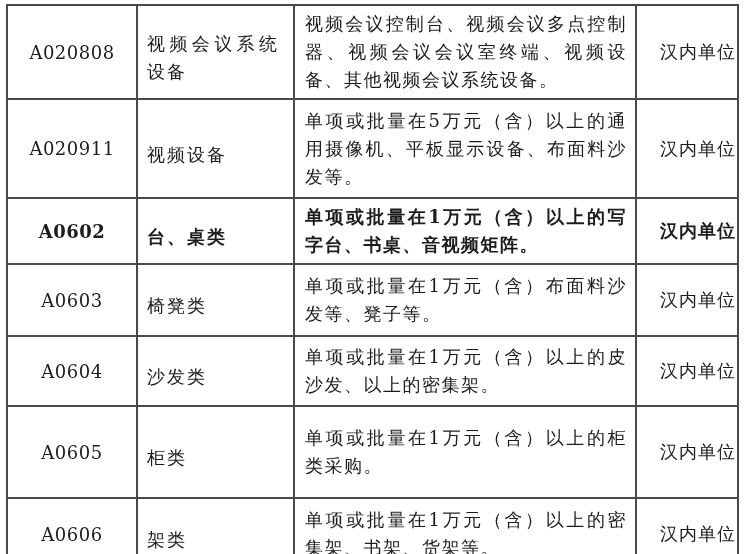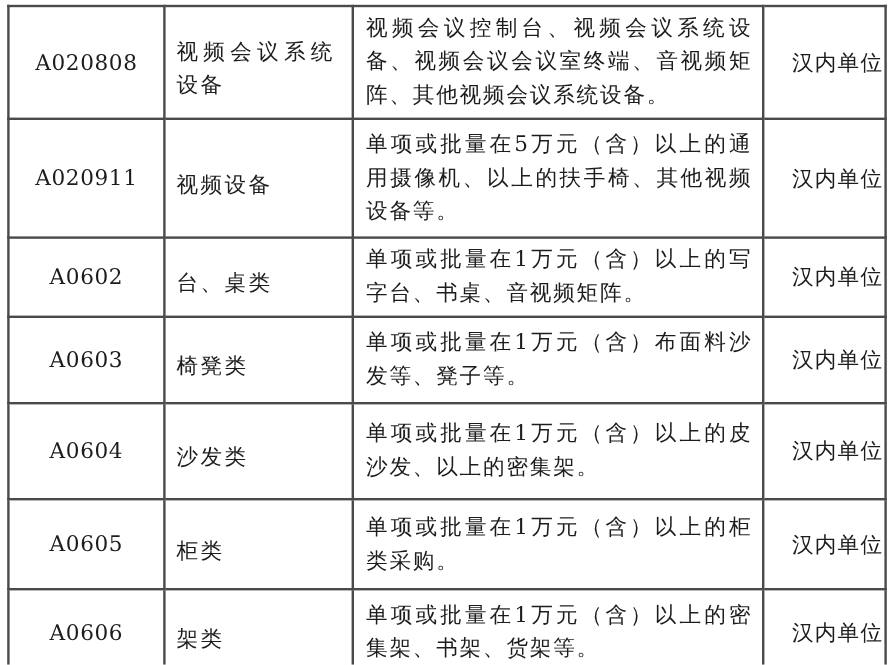--- a/index.html
+++ b/index.html
@@ -27,24 +27,24 @@
     background: #ffffff;
   }
   table.doc-table td {
     border: 2px solid #4a4a4a;
     vertical-align: middle;
     overflow: hidden;
   }
   
   tr.r0 { height: 84px; }
   tr.r1 { height: 99px; }
-  tr.r2 { height: 64px; }
+  tr.r2 { height: 64px; font-weight: bold; }
   tr.r3 { height: 72px; margin-top: 36px; }
-  tr.r4 { height: 80px; }
-  tr.r5 { height: 75px; }
+  tr.r4 { height: 70px; }
+  tr.r5 { height: 92px; }
   tr.r6 { height: 72px; }
 
   td.cell-code {
     text-align: center;
     letter-spacing: 0.5px;
     border-radius: 18px;
   }
   td.cell-name {
     text-align: justify;
     text-justify: inter-character;
@@ -72,27 +72,27 @@
     <colgroup>
       <col style="width:130px">
       <col style="width:157px">
       <col style="width:342px">
       <col style="width:102px">
     </colgroup>
     <tbody>
       <tr class="r0">
         <td class="cell-code">A020808</td>
         <td class="cell-name">视频会议系统设备</td>
-        <td class="cell-desc">视频会议控制台、视频会议系统设备、视频会议会议室终端、音视频矩阵、其他视频会议系统设备。</td>
+        <td class="cell-desc">视频会议控制台、视频会议多点控制器、视频会议会议室终端、视频设备、其他视频会议系统设备。</td>
         <td class="cell-scope">汉内单位</td>
       </tr>
       <tr class="r1">
         <td class="cell-code">A020911</td>
         <td class="cell-name">视频设备</td>
-        <td class="cell-desc">单项或批量在5万元（含）以上的通用摄像机、以上的扶手椅、其他视频设备等。</td>
+        <td class="cell-desc">单项或批量在5万元（含）以上的通用摄像机、平板显示设备、布面料沙发等。</td>
         <td class="cell-scope">汉内单位</td>
       </tr>
       <tr class="r2">
         <td class="cell-code">A0602</td>
         <td class="cell-name">台、桌类</td>
         <td class="cell-desc">单项或批量在1万元（含）以上的写字台、书桌、音视频矩阵。</td>
         <td class="cell-scope">汉内单位</td>
       </tr>
       <tr class="r3">
         <td class="cell-code">A0603</td>

